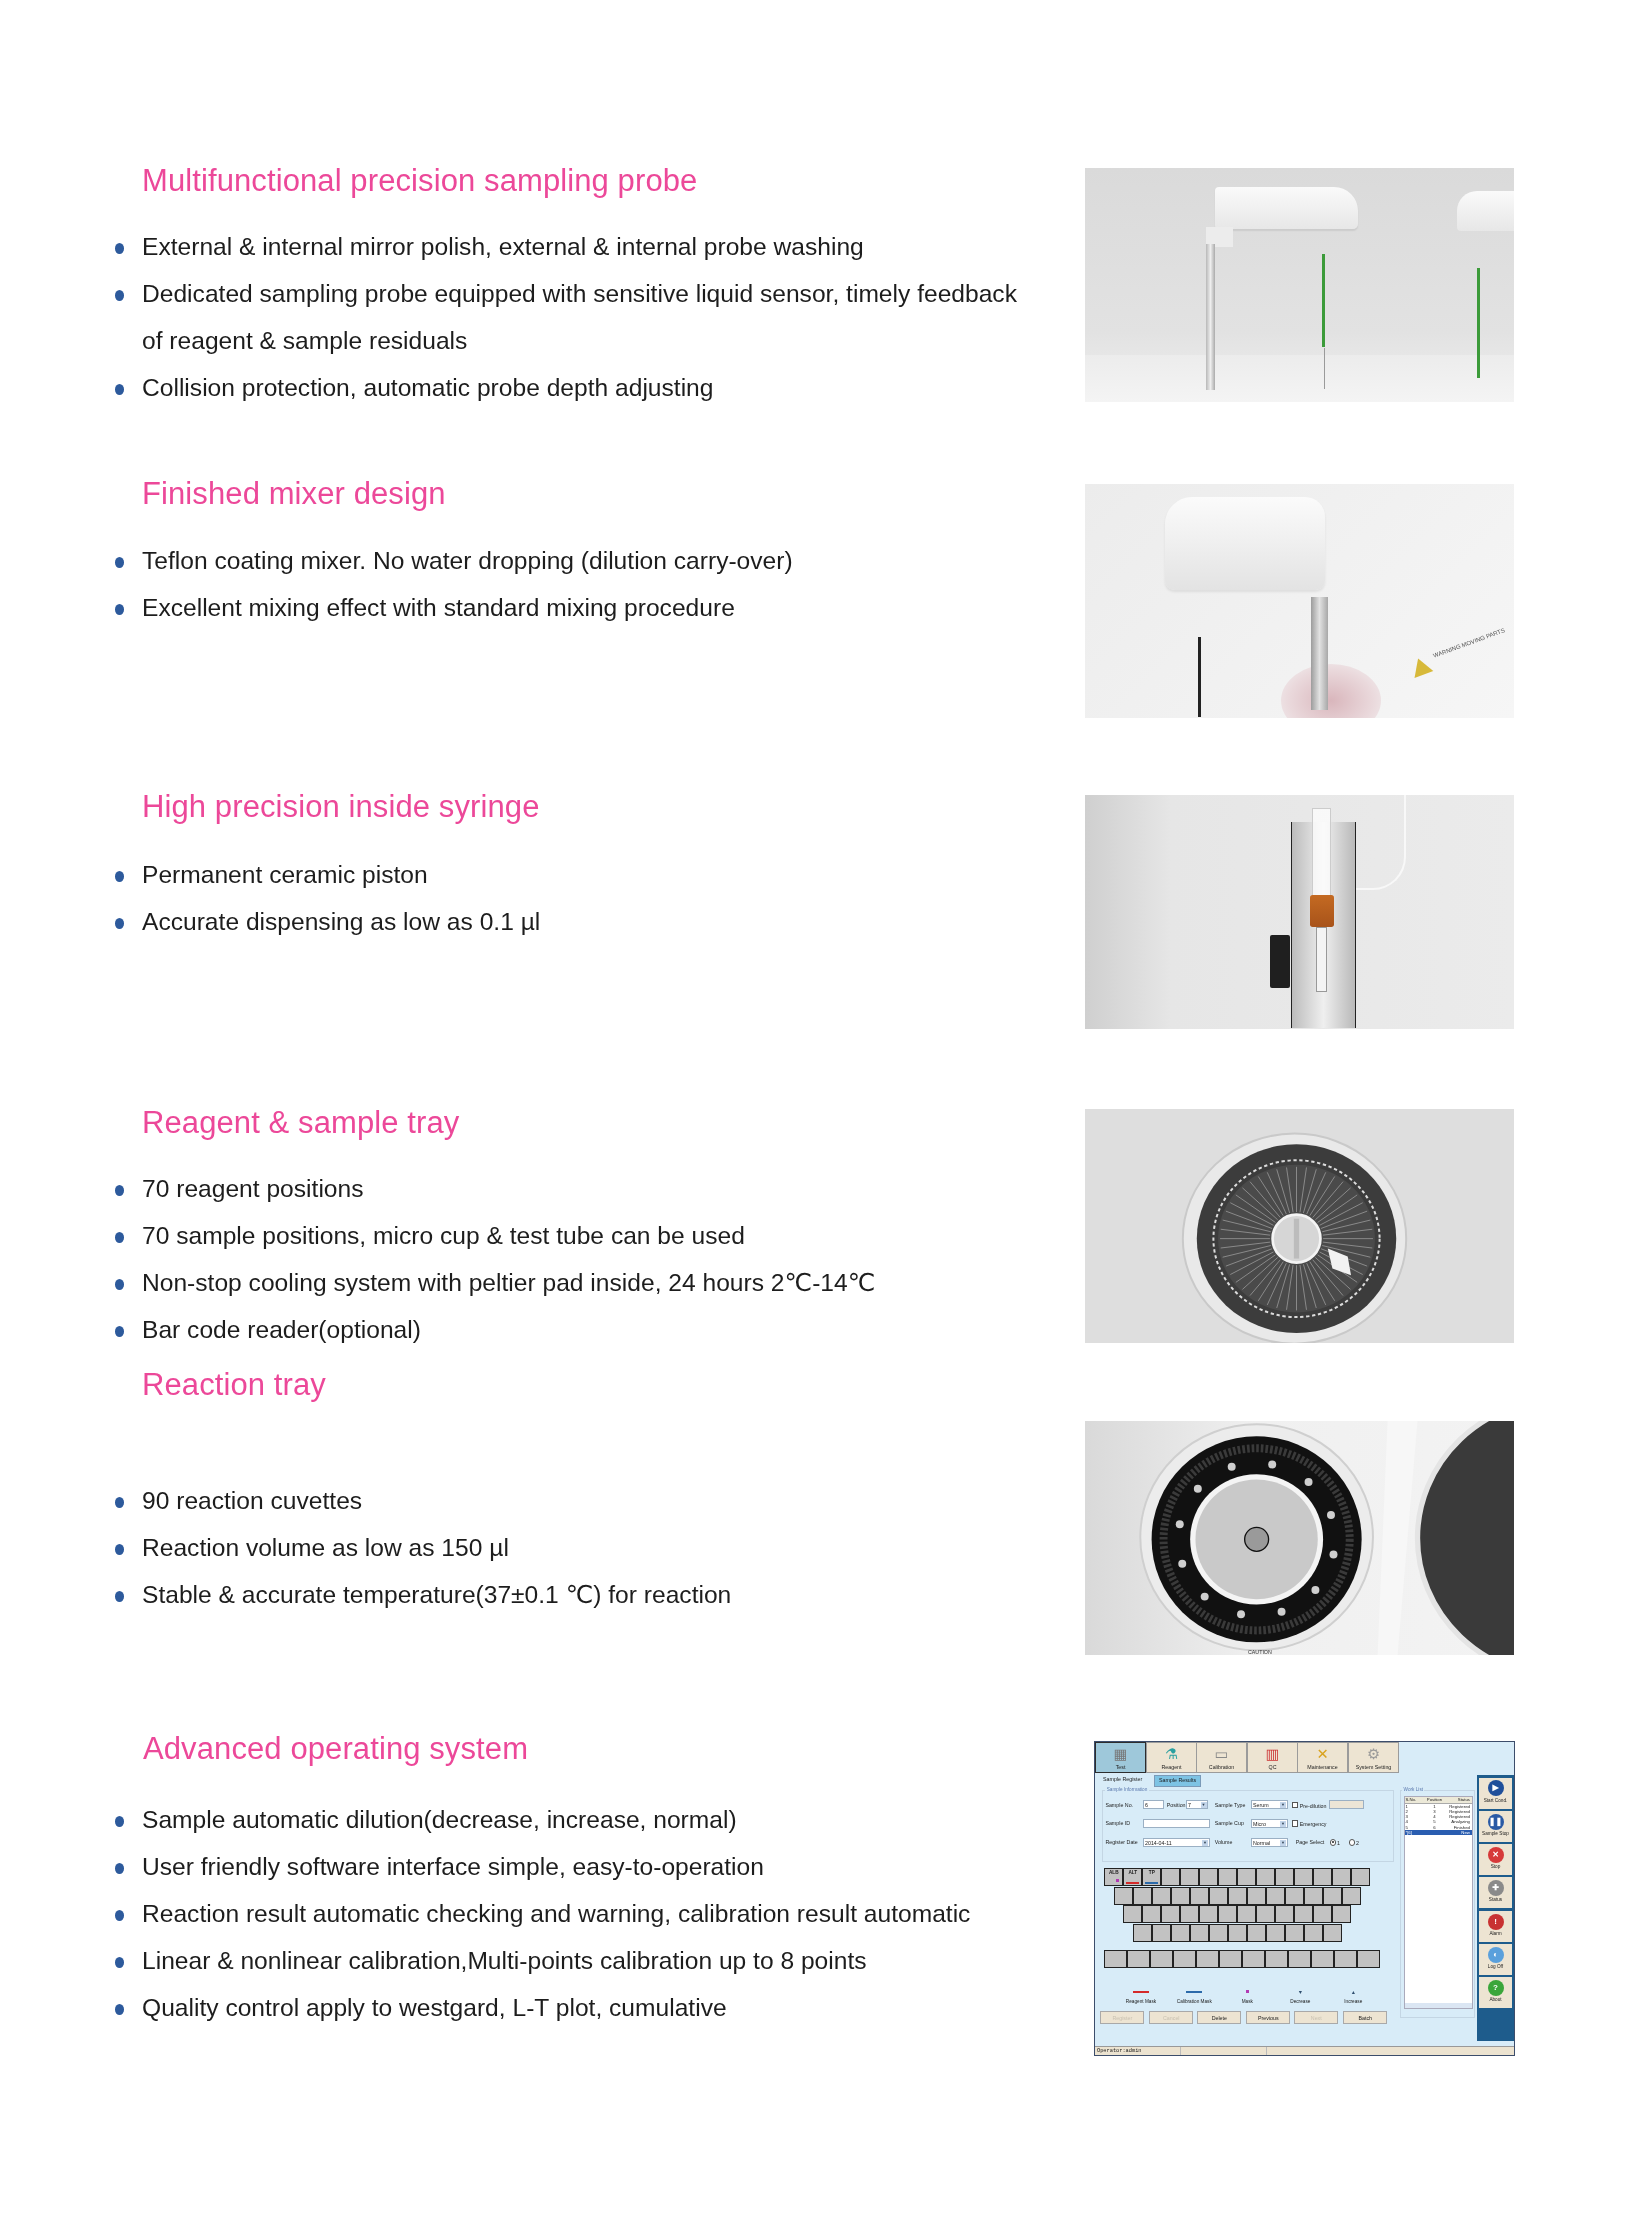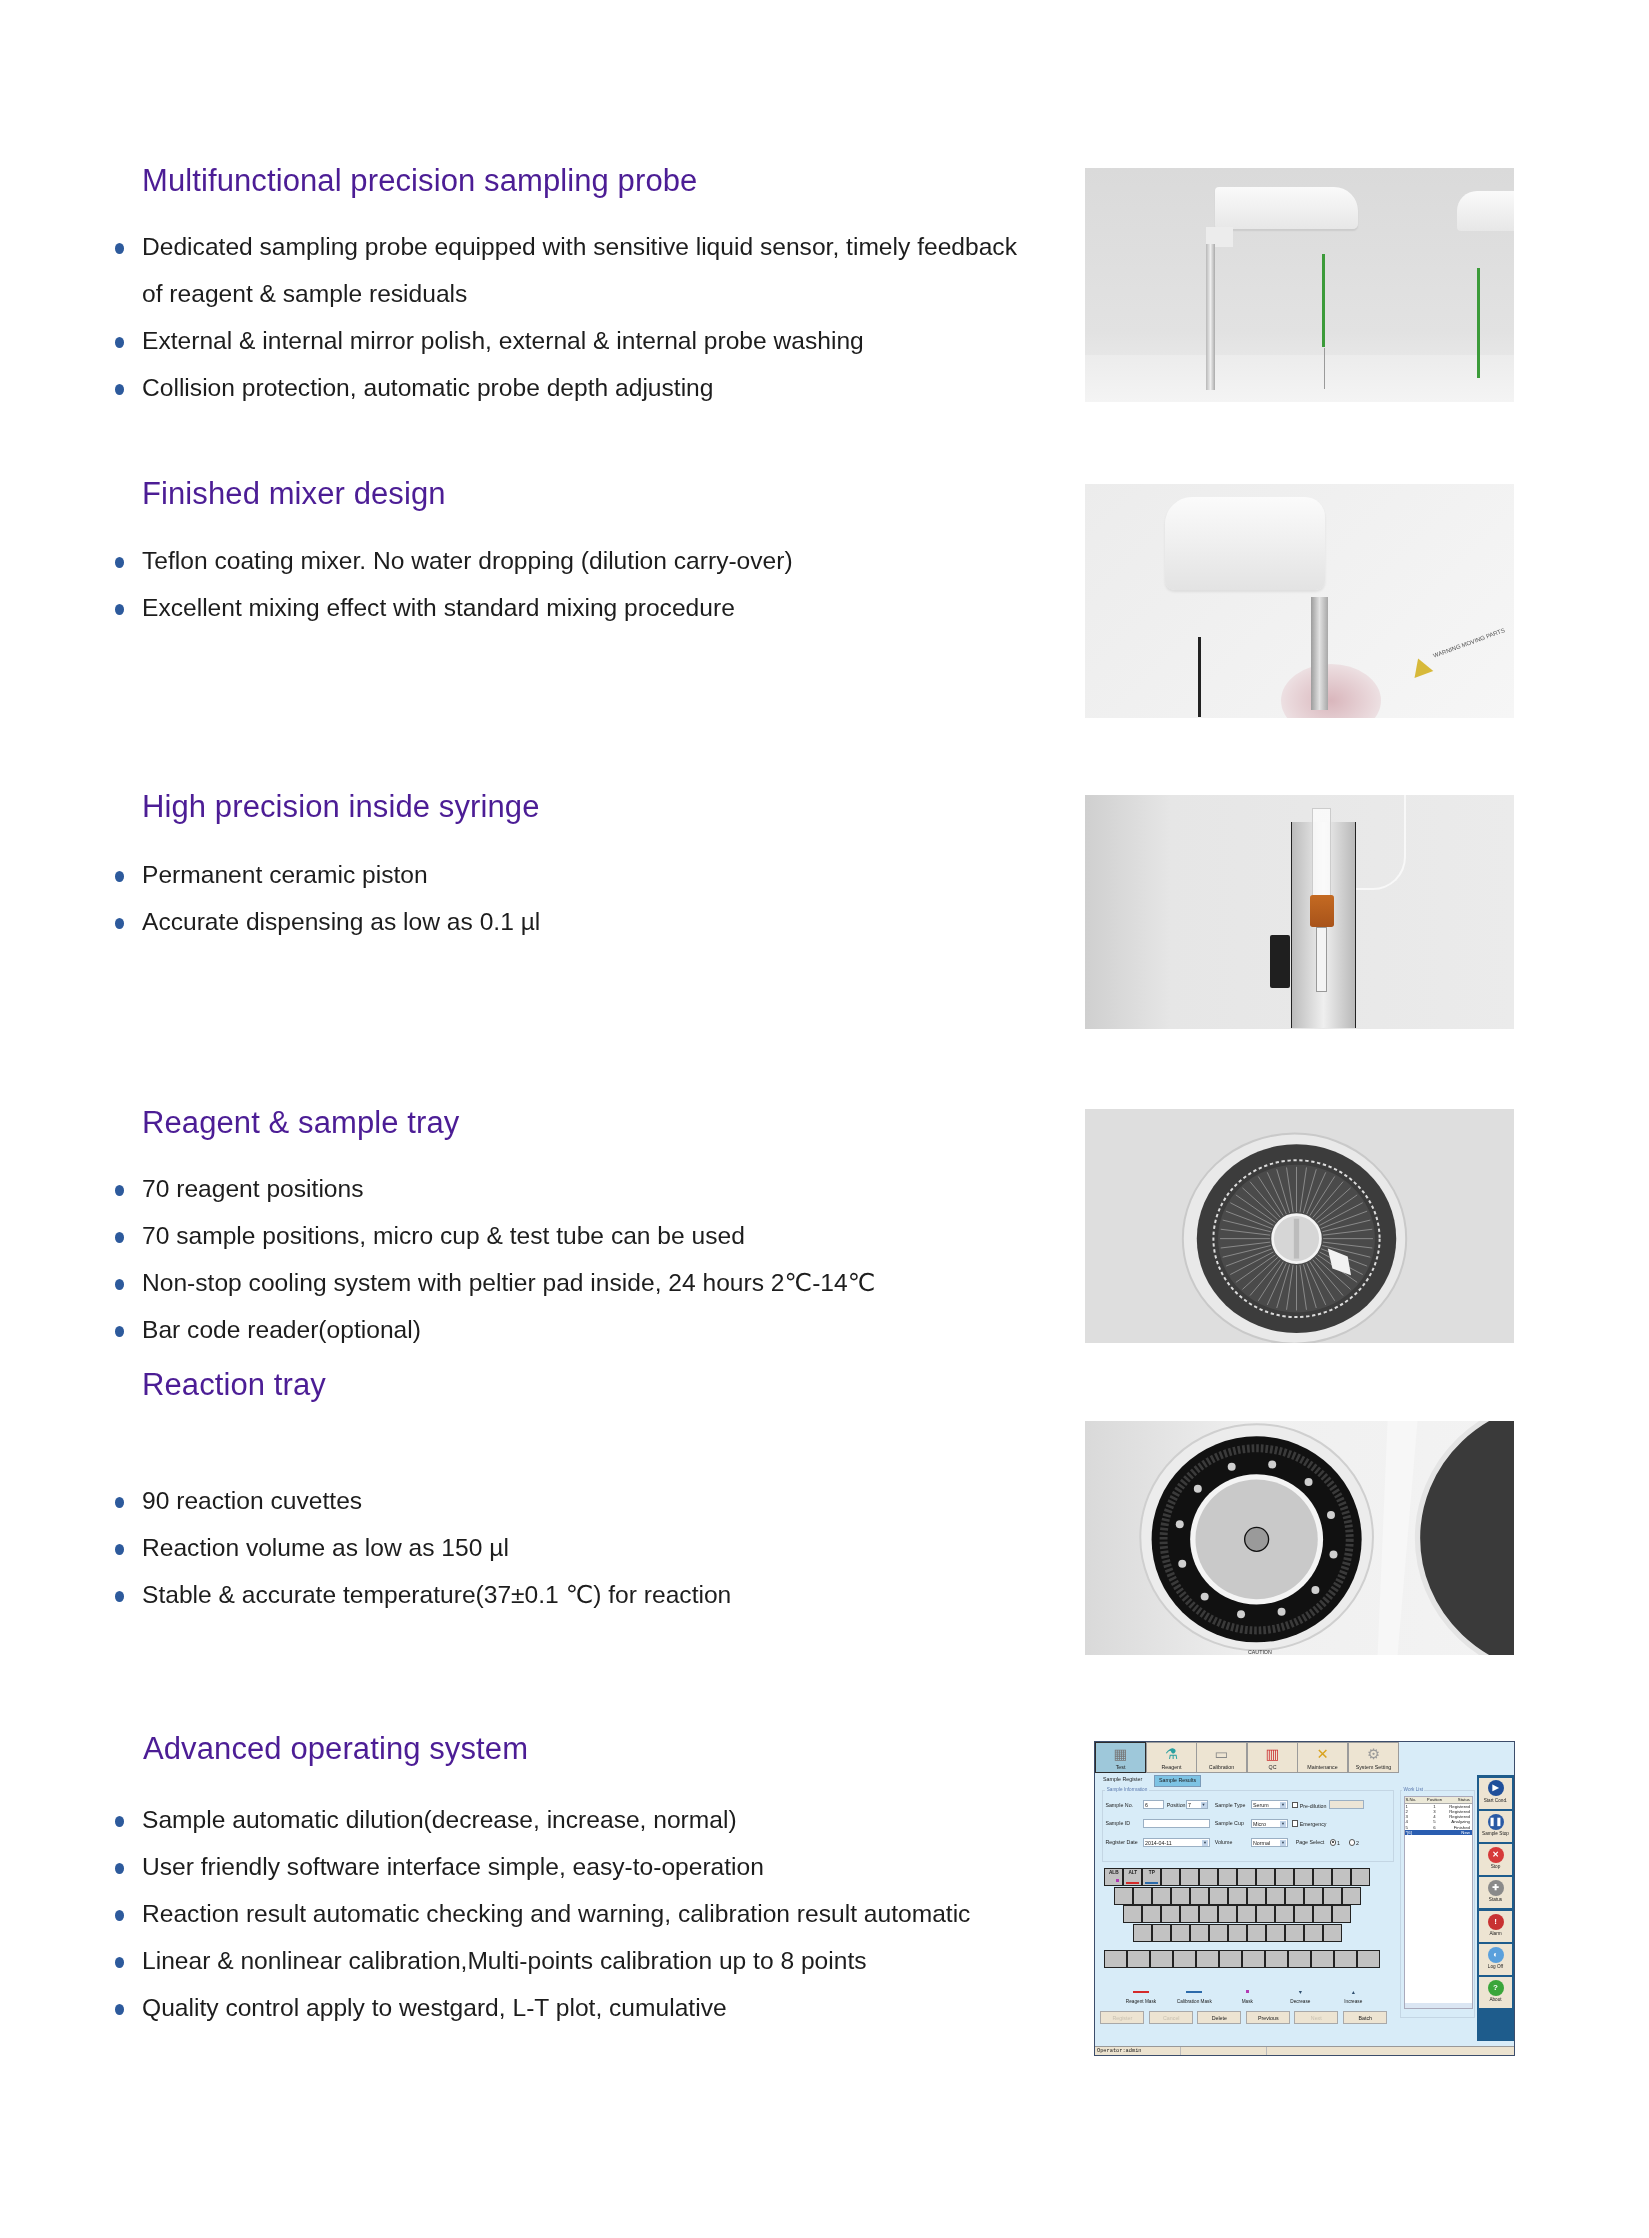--- a/index.html
+++ b/index.html
@@ -1,20 +1,20 @@
 <!DOCTYPE html>
 <html style="font-size:10.6px"><head>
 <meta charset="utf-8">
 <style>
   html, body { margin: 0; padding: 0; background: #ffffff; }
   body { width: 1649px; height: 2239px; position: relative; overflow: hidden;
          font-family: "Liberation Sans", "DejaVu Sans", sans-serif; color: #1a1a1a; }
 
   .section { position: absolute; left: 0; width: 1649px; }
-  .sec-title { position: absolute; left: 142px; font-size: 31px; color: #4c1d95;
+  .sec-title { position: absolute; left: 142px; font-size: 31px; color: #ec4899;
                font-family: "Liberation Sans", sans-serif; letter-spacing: 0.1px; white-space: nowrap; }
   .bullets { position: absolute; left: 112px; margin: 0; padding: 0; list-style: none; }
   .bullet { position: relative; padding-left: 30px; font-size: 24.6px; line-height: 47px; white-space: nowrap; color: #1d1d1d; }
   .bullet .dot { position: absolute; left: 2.7px; top: 20px; width: 9.3px; height: 10.6px; border-radius: 50%; background: #2d5a9c; }
   .bullet .cont { display: block; }
 
   .photo { position: absolute; left: 1085px; width: 429px; height: 234px; background: #dcdcdc; overflow: hidden; }
 
   
   .p1 { top: 168px; background: linear-gradient(#dadada, #e2e2e2 70%, #efefef); }
@@ -101,22 +101,22 @@
   .sw .sbtn .sico { display: block; width: 16px; height: 16px; margin: 2.7px auto 1.3px; border-radius: 50%; color: #fff; font-size: 8px; line-height: 16px; font-weight: bold; }
   .sw .statusbar { position: absolute; left: 0; bottom: 0; width: 419px; height: 8px; background: #ece3d0; border-top: 0.7px solid #999; font-family: "Liberation Mono", monospace; font-size: 5.3px; line-height: 8px; }
   .sw .statusbar .seg { position: absolute; top: 0; height: 8px; border-right: 0.7px solid #bbb; padding-left: 2px; }
 </style>
 </head>
 <body>
 
 <div class="section" style="top:0;">
   <div class="sec-title" style="top:163px;">Multifunctional precision sampling probe</div>
   <ul class="bullets" style="top:223px;">
+    <li class="bullet"><span class="dot"></span><span>External &amp; internal mirror polish, external &amp; internal probe washing</span></li>
     <li class="bullet"><span class="dot"></span><span>Dedicated sampling probe equipped with sensitive liquid sensor, timely feedback</span><span class="cont">of reagent &amp; sample residuals</span></li>
-    <li class="bullet"><span class="dot"></span><span>External &amp; internal mirror polish, external &amp; internal probe washing</span></li>
     <li class="bullet"><span class="dot"></span><span>Collision protection, automatic probe depth adjusting</span></li>
   </ul>
 </div>
 <div class="photo p1">
   <div class="floor"></div>
   <div class="arm"></div>
   <div class="arm2"></div>
   <div class="collar"></div>
   <div class="rod"></div>
   <div class="probe"></div>

